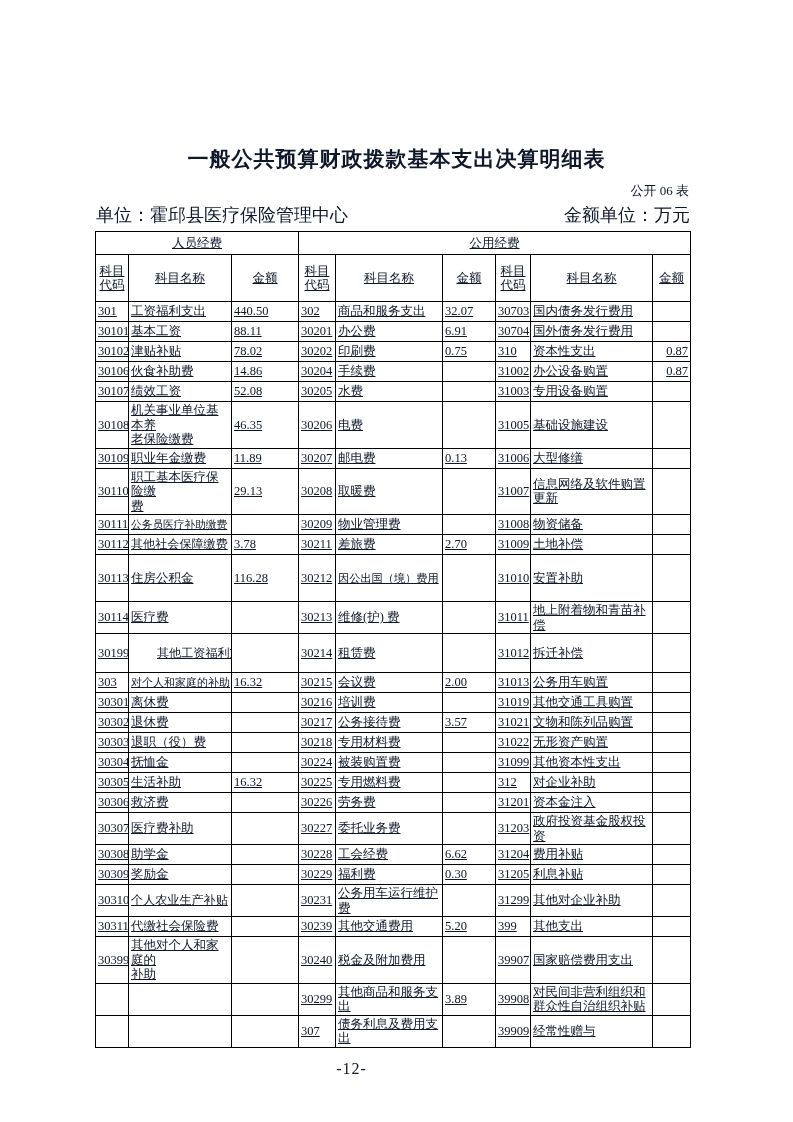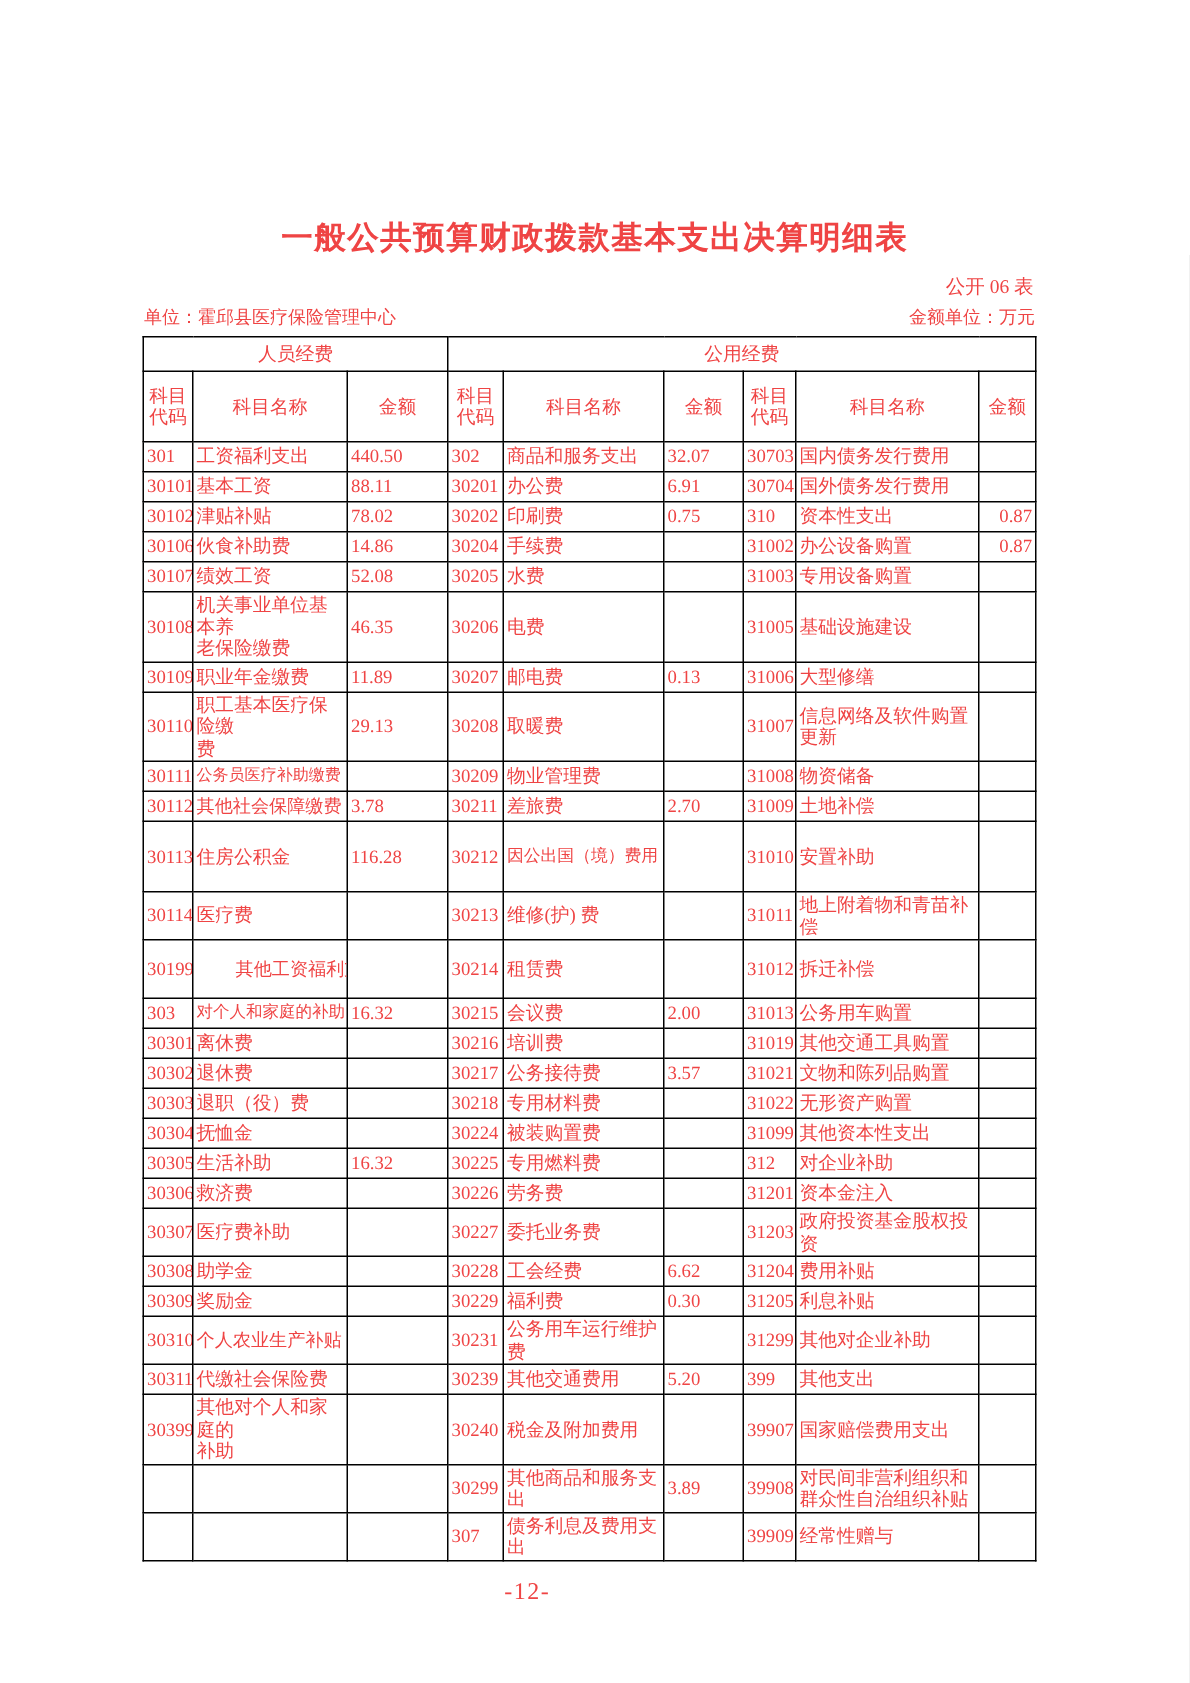--- a/index.html
+++ b/index.html
@@ -1,21 +1,21 @@
 <!DOCTYPE html>
 <html><head>
 <meta charset="utf-8">
 <style>
   html,body{margin:0;padding:0;background:#e8e8e8;}
   .page{
     position:relative;
     width:793px;height:1122px;
     background:#ffffff;
     font-family:"Liberation Serif", serif;
-    color:#ef4444;
+    color:#0f172a;
     overflow:hidden;
     margin:0 auto;
   }
   .title{
     padding-top:146px;
     text-align:center;
     font-family:"Liberation Sans", sans-serif;
     font-weight:bold;
     font-size:21px;
     letter-spacing:1px;
@@ -25,27 +25,28 @@
     margin-top:10px;
     text-align:right;
     padding-right:104px;
     font-size:13px;
   }
   .unit-row{
     display:flex;
     justify-content:space-between;
     padding:0 103px 0 96px;
     margin-top:3px;
-    font-size:12px;
+    font-size:18px;
   }
   table.budget{
     margin:4px 0 0 95px;
     border-collapse:collapse;
     table-layout:fixed;
     width:595px;
+    text-decoration:underline;
   }
   table.budget th, table.budget td{
     border:1px solid #000;
     padding:1px 2px;
     font-weight:normal;
     font-size:12.5px;
     line-height:14.5px;
     vertical-align:middle;
     overflow:hidden;
   }

